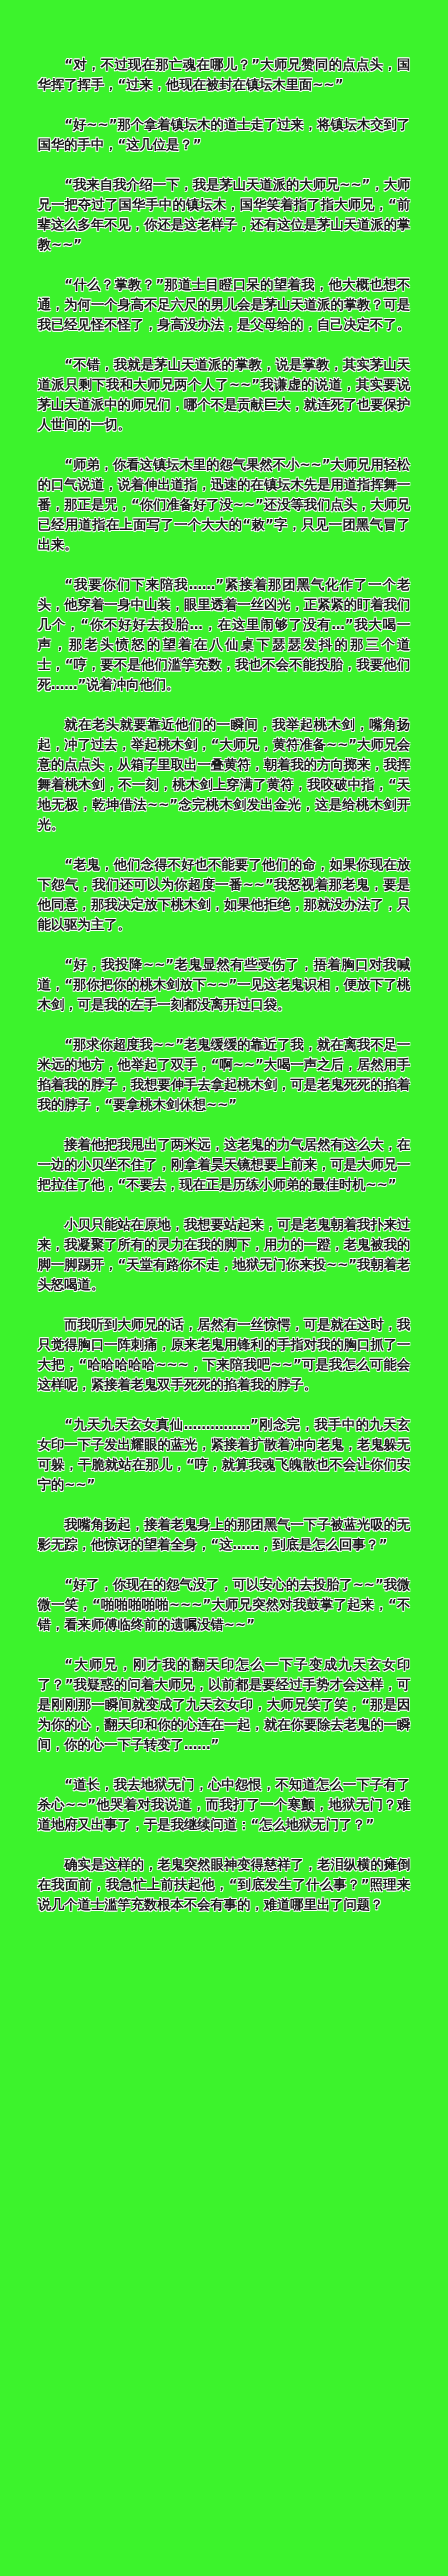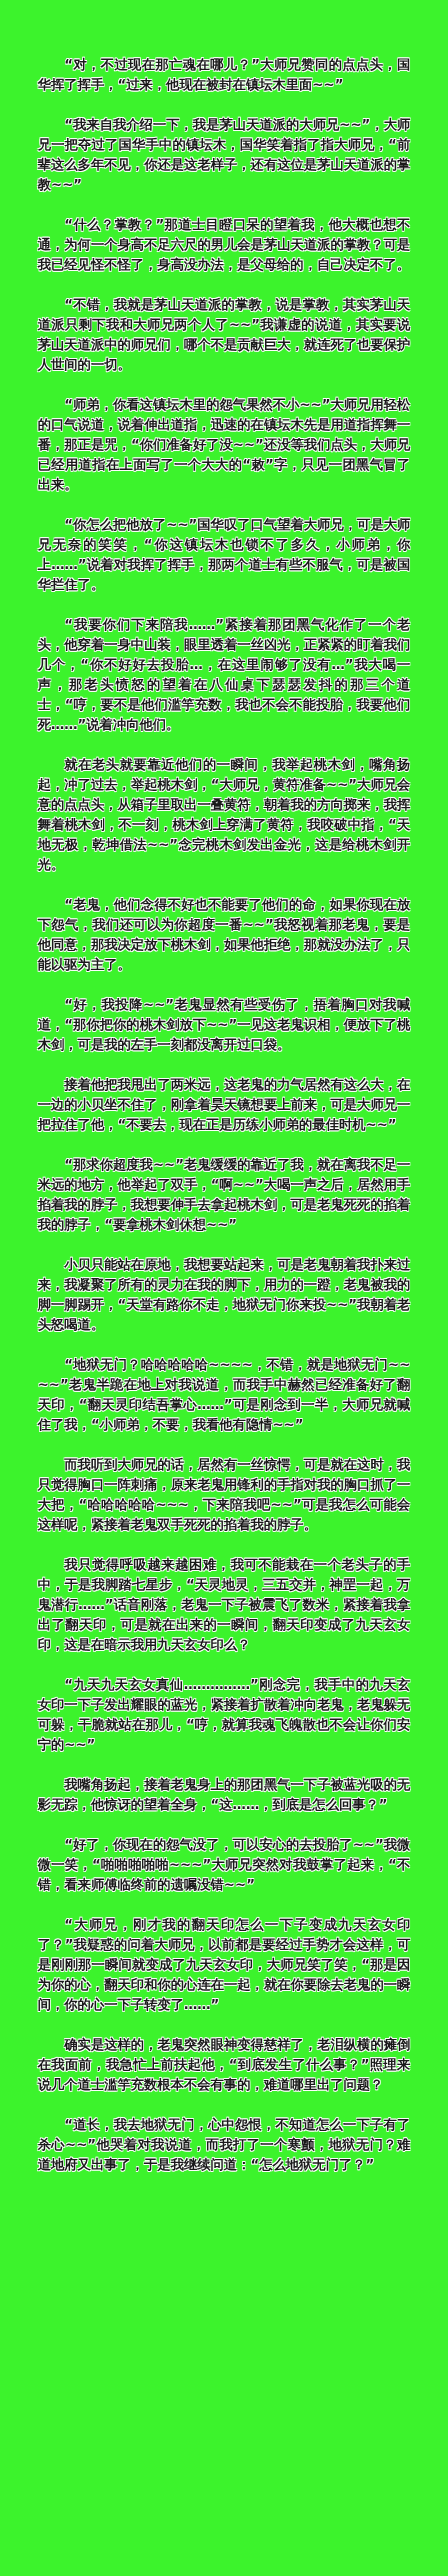--- a/index.html
+++ b/index.html
@@ -37,35 +37,33 @@
       0 0 1.2px var(--halo);
     word-break: break-all;
   }
   .para:last-child { margin-bottom: 0; }
 </style>
 </head>
 <body>
 
 <div class="page">
   <p class="para">“对，不过现在那亡魂在哪儿？”大师兄赞同的点点头，国华挥了挥手，“过来，他现在被封在镇坛木里面~~”</p>
+  <p class="para">“好~~”那个拿着镇坛木的道士走了过来，将镇坛木交到了国华的手中，“这几位是？”</p>
   <p class="para">“我来自我介绍一下，我是茅山天道派的大师兄~~”，大师兄一把夺过了国华手中的镇坛木，国华笑着指了指大师兄，“前辈这么多年不见，你还是这老样子，还有这位是茅山天道派的掌教~~”</p>
   <p class="para">“什么？掌教？”那道士目瞪口呆的望着我，他大概也想不通，为何一个身高不足六尺的男儿会是茅山天道派的掌教？可是我已经见怪不怪了，身高没办法，是父母给的，自己决定不了。</p>
   <p class="para">“不错，我就是茅山天道派的掌教，说是掌教，其实茅山天道派只剩下我和大师兄两个人了~~”我谦虚的说道，其实要说茅山天道派中的师兄们，哪个不是贡献巨大，就连死了也要保护人世间的一切。</p>
   <p class="para">“师弟，你看这镇坛木里的怨气果然不小~~”大师兄用轻松的口气说道，说着伸出道指，迅速的在镇坛木先是用道指挥舞一番，那正是咒，“你们准备好了没~~”还没等我们点头，大师兄已经用道指在上面写了一个大大的“敕”字，只见一团黑气冒了出来。</p>
-  <p class="para">“你怎么把他放了~~”国华叹了口气望着大师兄，可是大师兄无奈的笑笑，“你这镇坛木也锁不了多久，小师弟，你上……”说着对我挥了挥手，那两个道士有些不服气，可是被国华拦住了。</p>
   <p class="para">“我要你们下来陪我……”紧接着那团黑气化作了一个老头，他穿着一身中山装，眼里透着一丝凶光，正紧紧的盯着我们几个，“你不好好去投胎…，在这里闹够了没有…”我大喝一声，那老头愤怒的望着在八仙桌下瑟瑟发抖的那三个道士，“哼，要不是他们滥竽充数，我也不会不能投胎，我要他们死……”说着冲向他们。</p>
   <p class="para">就在老头就要靠近他们的一瞬间，我举起桃木剑，嘴角扬起，冲了过去，举起桃木剑，“大师兄，黄符准备~~”大师兄会意的点点头，从箱子里取出一叠黄符，朝着我的方向掷来，我挥舞着桃木剑，不一刻，桃木剑上穿满了黄符，我咬破中指，“天地无极，乾坤借法~~”念完桃木剑发出金光，这是给桃木剑开光。</p>
   <p class="para">“老鬼，他们念得不好也不能要了他们的命，如果你现在放下怨气，我们还可以为你超度一番~~”我怒视着那老鬼，要是他同意，那我决定放下桃木剑，如果他拒绝，那就没办法了，只能以驱为主了。</p>
   <p class="para">“好，我投降~~”老鬼显然有些受伤了，捂着胸口对我喊道，“那你把你的桃木剑放下~~”一见这老鬼识相，便放下了桃木剑，可是我的左手一刻都没离开过口袋。</p>
+  <p class="para">“那求你超度我~~”老鬼缓缓的靠近了我，就在离我不足一米远的地方，他举起了双手，“啊~~”大喝一声之后，居然用手掐着我的脖子，我想要伸手去拿起桃木剑，可是老鬼死死的掐着我的脖子，“要拿桃木剑休想~~”</p>
   <p class="para">接着他把我甩出了两米远，这老鬼的力气居然有这么大，在一边的小贝坐不住了，刚拿着昊天镜想要上前来，可是大师兄一把拉住了他，“不要去，现在正是历练小师弟的最佳时机~~”</p>
-  <p class="para">“那求你超度我~~”老鬼缓缓的靠近了我，就在离我不足一米远的地方，他举起了双手，“啊~~”大喝一声之后，居然用手掐着我的脖子，我想要伸手去拿起桃木剑，可是老鬼死死的掐着我的脖子，“要拿桃木剑休想~~”</p>
   <p class="para">小贝只能站在原地，我想要站起来，可是老鬼朝着我扑来过来，我凝聚了所有的灵力在我的脚下，用力的一蹬，老鬼被我的脚一脚踢开，“天堂有路你不走，地狱无门你来投~~”我朝着老头怒喝道。</p>
-  <p class="para">“地狱无门？哈哈哈哈哈~~~~，不错，就是地狱无门~~~~”老鬼半跪在地上对我说道，而我手中赫然已经准备好了翻天印，“翻天灵印结吾掌心……”可是刚念到一半，大师兄就喊住了我，“小师弟，不要，我看他有隐情~~”</p>
   <p class="para">而我听到大师兄的话，居然有一丝惊愕，可是就在这时，我只觉得胸口一阵刺痛，原来老鬼用锋利的手指对我的胸口抓了一大把，“哈哈哈哈哈~~~，下来陪我吧~~”可是我怎么可能会这样呢，紧接着老鬼双手死死的掐着我的脖子。</p>
-  <p class="para">我只觉得呼吸越来越困难，我可不能栽在一个老头子的手中，于是我脚踏七星步，“天灵地灵，三五交并，神罡一起，万鬼潜行……”话音刚落，老鬼一下子被震飞了数米，紧接着我拿出了翻天印，可是就在出来的一瞬间，翻天印变成了九天玄女印，这是在暗示我用九天玄女印么？</p>
   <p class="para">“九天九天玄女真仙……………”刚念完，我手中的九天玄女印一下子发出耀眼的蓝光，紧接着扩散着冲向老鬼，老鬼躲无可躲，干脆就站在那儿，“哼，就算我魂飞魄散也不会让你们安宁的~~”</p>
   <p class="para">我嘴角扬起，接着老鬼身上的那团黑气一下子被蓝光吸的无影无踪，他惊讶的望着全身，“这……，到底是怎么回事？”</p>
   <p class="para">“好了，你现在的怨气没了，可以安心的去投胎了~~”我微微一笑，“啪啪啪啪啪~~~”大师兄突然对我鼓掌了起来，“不错，看来师傅临终前的遗嘱没错~~”</p>
   <p class="para">“大师兄，刚才我的翻天印怎么一下子变成九天玄女印了？”我疑惑的问着大师兄，以前都是要经过手势才会这样，可是刚刚那一瞬间就变成了九天玄女印，大师兄笑了笑，“那是因为你的心，翻天印和你的心连在一起，就在你要除去老鬼的一瞬间，你的心一下子转变了……”</p>
+  <p class="para">“道长，我去地狱无门，心中怨恨，不知道怎么一下子有了杀心~~”他哭着对我说道，而我打了一个寒颤，地狱无门？难道地府又出事了，于是我继续问道：“怎么地狱无门了？”</p>
   <p class="para">确实是这样的，老鬼突然眼神变得慈祥了，老泪纵横的瘫倒在我面前，我急忙上前扶起他，“到底发生了什么事？”照理来说几个道士滥竽充数根本不会有事的，难道哪里出了问题？</p>
-  <p class="para">“道长，我去地狱无门，心中怨恨，不知道怎么一下子有了杀心~~”他哭着对我说道，而我打了一个寒颤，地狱无门？难道地府又出事了，于是我继续问道：“怎么地狱无门了？”</p>
 </div>
 
 
 </body></html>

